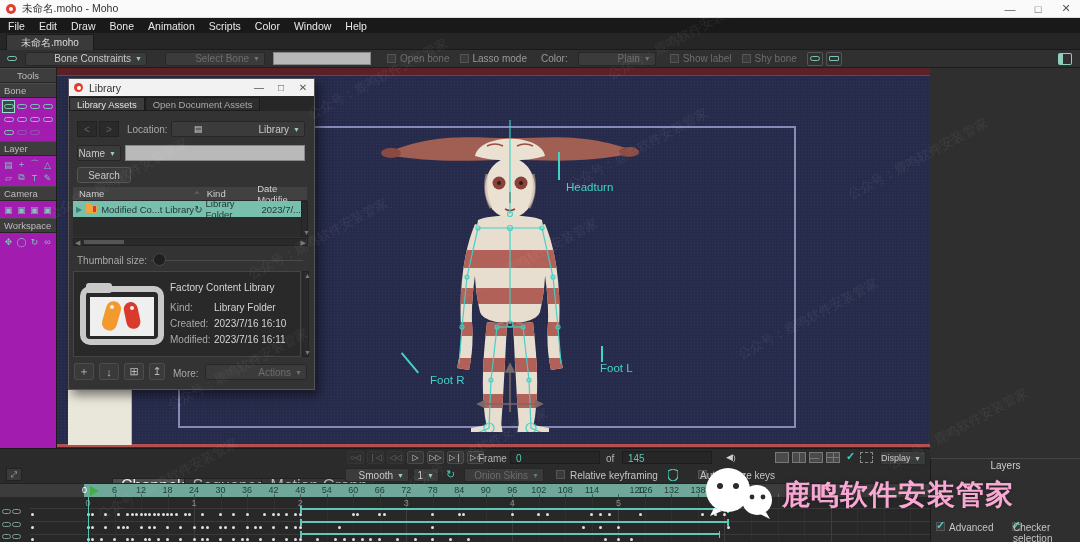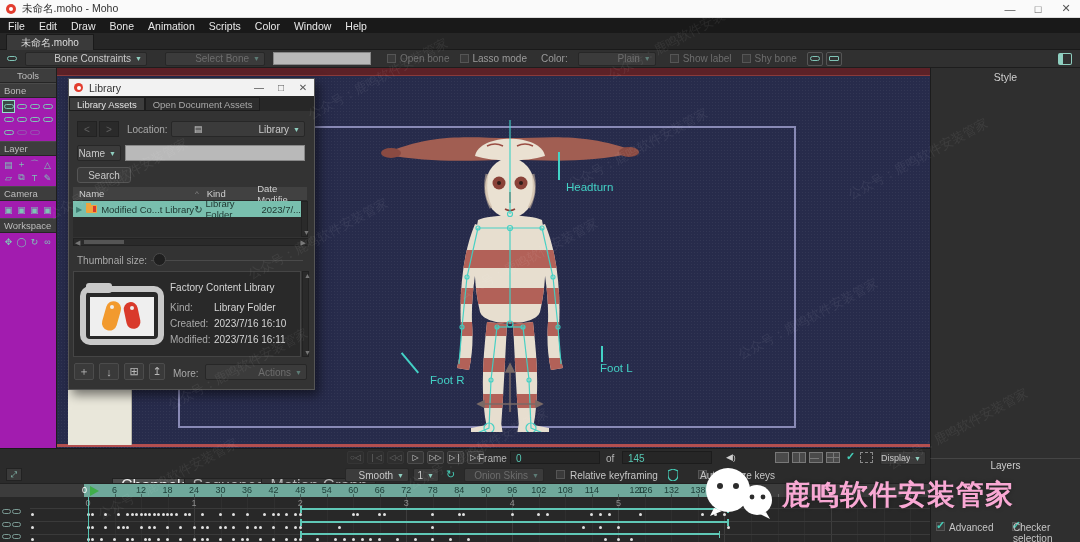--- a/index.html
+++ b/index.html
@@ -411,24 +411,20 @@
     <div class="libbtn" style="left:55px;top:284px">⊞</div>
     <div class="libbtn" style="left:80px;top:284px;width:16px">↥</div>
     <div class="rlab" style="left:104px;top:289px">More:</div>
     <div class="dd dim" style="position:absolute;left:136px;top:285px;width:102px;height:16px">
         <span class="lbl">Actions</span>
         <span class="car">▼</span>
       </div>
   </div>
 
   
-  <div id="stylepanel" class="abs">
-    <div class="hdr" style="margin-top:3px">Style</div>
-
-  </div>
 
   
   
   <div class="pbtn" style="left:936px;top:420px;width:0;height:0;border:none"></div>
   
   
   
   
   
   <div id="copybtn" class="pbtn" style="left:938px;top:501px;width:44px;height:16px">Copy</div>

